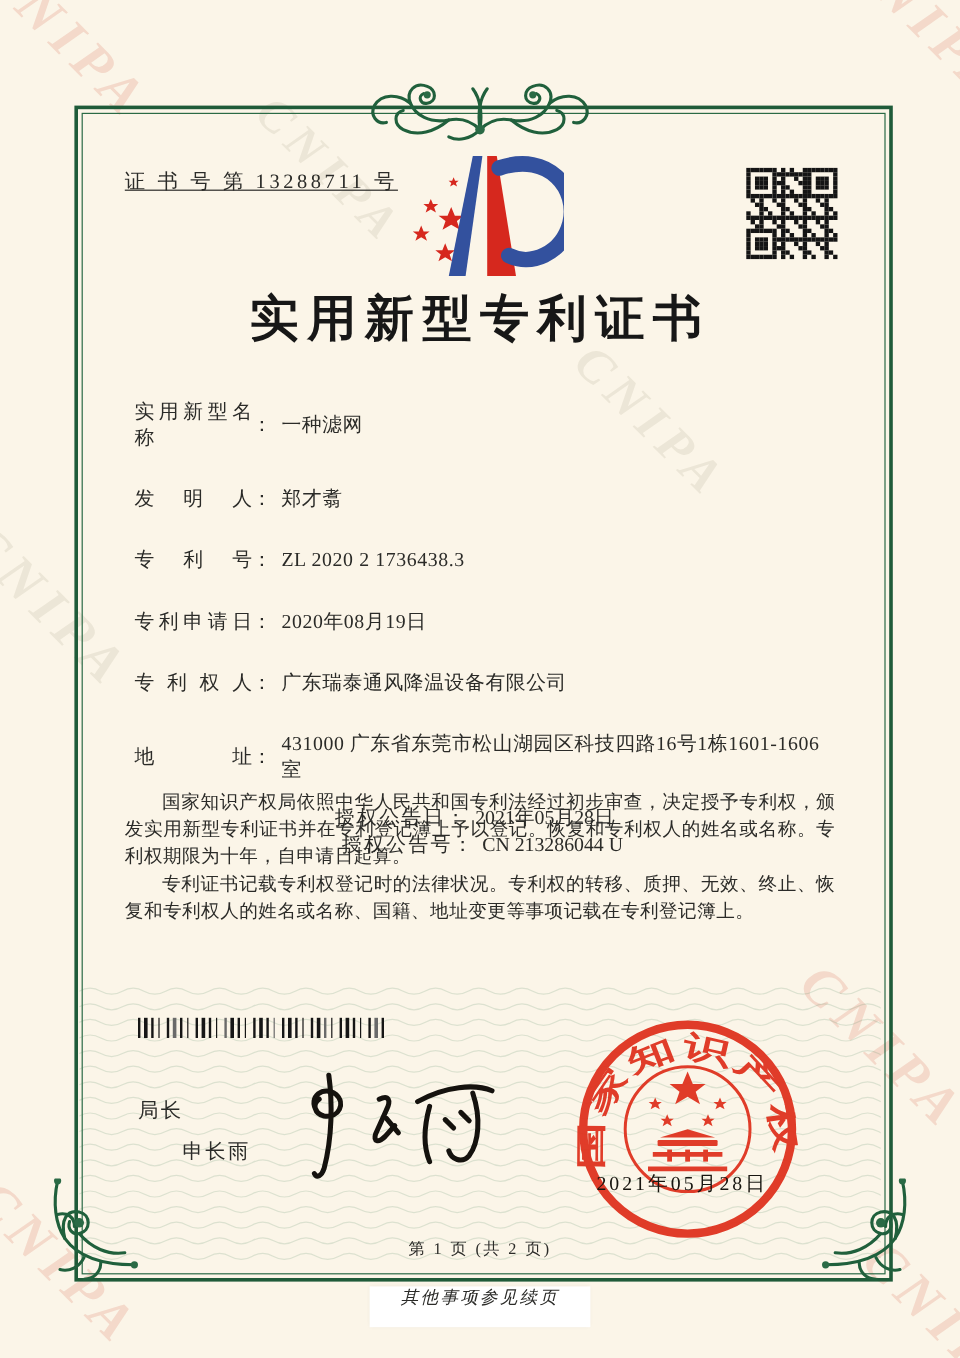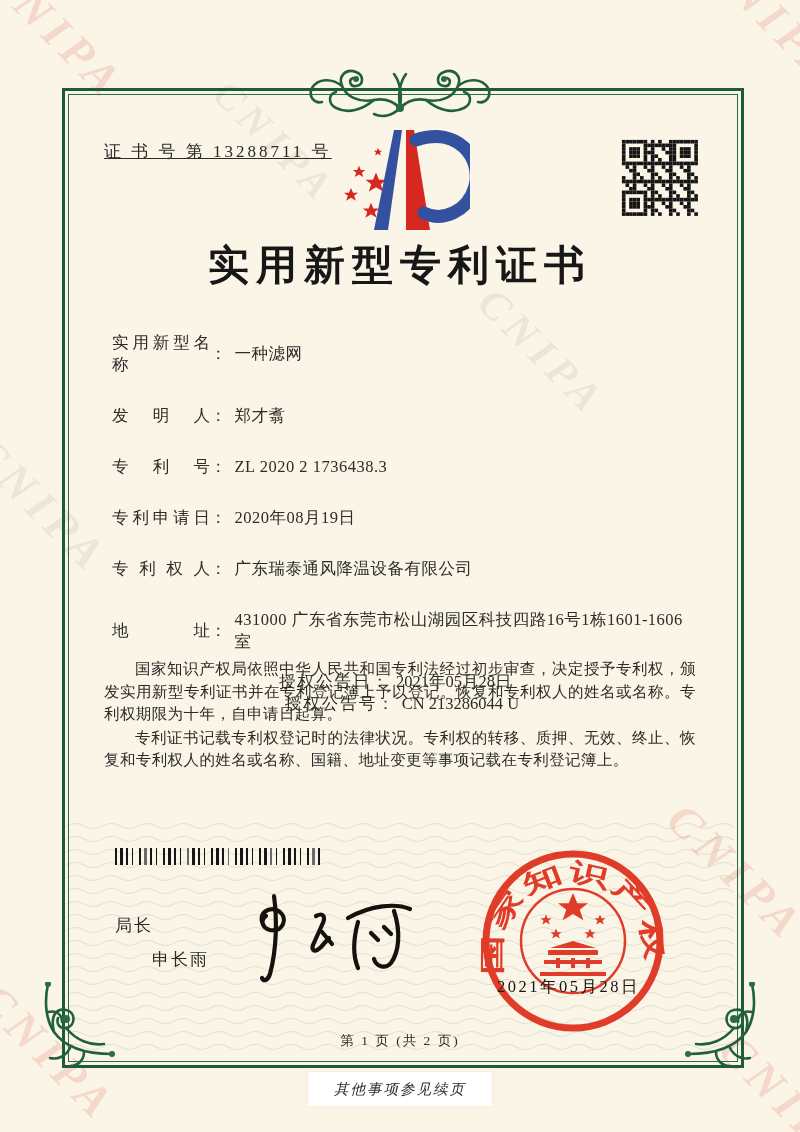--- a/index.html
+++ b/index.html
@@ -59,21 +59,21 @@
   .signer-title{position:absolute; left:115px; top:914px; font-size:17px; letter-spacing:2px;}
   .signer-name{position:absolute; left:115px; top:948px; font-size:17px; letter-spacing:2px;margin-left:37px;}
   .signature{position:absolute; left:236px; top:888px; width:190px; height:100px;}
   .signature path{fill:none; stroke:#15120e; stroke-width:4.2; stroke-linecap:round; stroke-linejoin:round;}
   .seal{position:absolute; left:478px; top:846px; width:190px; height:190px; opacity:0.93;}
   .seal-date{position:absolute; left:497px; top:976px; font-size:16.5px; letter-spacing:2.5px;
              color:#17150f; white-space:nowrap;}
   .page-info{position:absolute; left:0; top:1032px; width:800px; text-align:center; font-size:13.5px; letter-spacing:2px;}
   .cont-note{position:absolute; left:308px; top:1072px; width:184px; height:34px;
              background:#ffffff; box-shadow:0 0 4px rgba(0,0,0,0.06);
-             display:flex; align-items:center; justify-content:center;
+             display:flex; align-items:flex-start; justify-content:center;
              font-size:14.5px; letter-spacing:2px; font-style:italic;}
 </style>
 </head>
 <body>
 
 <div class="page">
 
   <div class="wm pink wm1">CNIPA</div>
   <div class="wm pink wm2">CNIPA</div>
   <div class="wm gray wm3">CNIPA</div>

